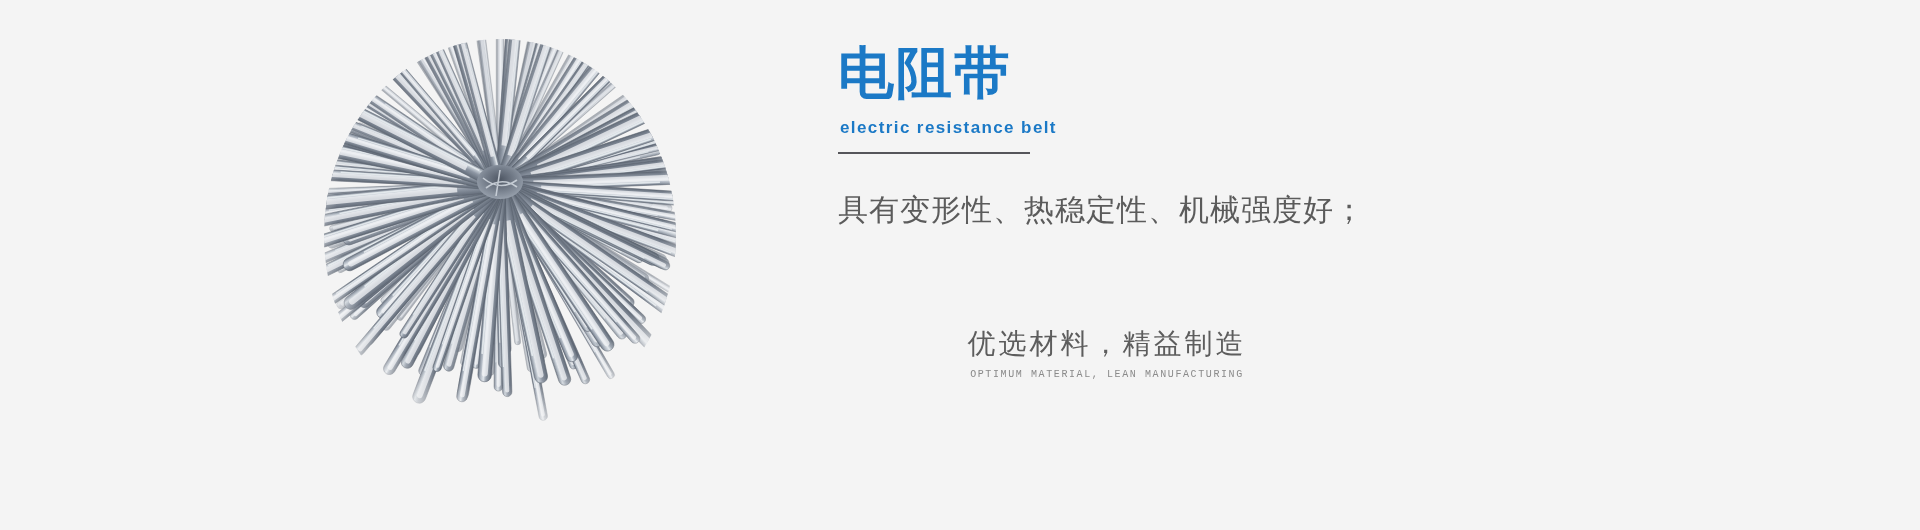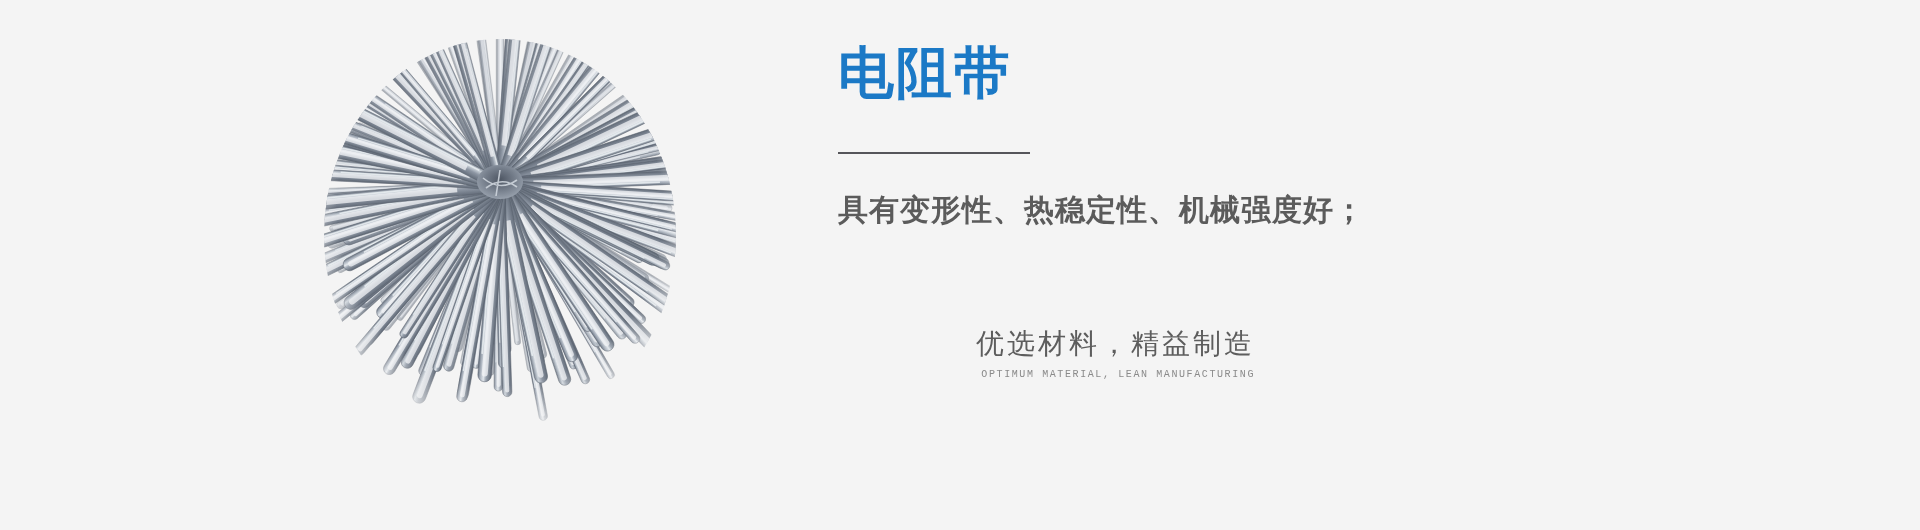--- a/index.html
+++ b/index.html
@@ -79,33 +79,33 @@
     height: 2px;
     background: #55555a;
   }
 
   .body-text {
     position: absolute;
     left: 0;
     top: 188px;
     font-size: 30px;
     line-height: 44px;
-    font-weight: 700;
+    font-weight: 400;
     color: #5b5b5b;
     letter-spacing: 1px;
     white-space: nowrap;
   }
   .body-text .line { display: block; }
 
   .slogan {
     position: absolute;
-    left: 97px;
+    left: 109px;
     top: 325px;
     width: 320px;
-    text-align: right;
+    text-align: center;
   }
   .slogan-zh {
     font-size: 28px;
     line-height: 38px;
     color: #5d5d5d;
     letter-spacing: 3px;
     white-space: nowrap;
   }
   .slogan-en {
     margin-top: 5px;
@@ -1106,20 +1106,21 @@
         </g>
         <ellipse cx="200" cy="200" rx="190" ry="205" fill="url(#hazeGrad)"></ellipse>
       </svg>
     </div>
   </div>
 
   <div class="text-col">
 
     <div class="title-zh">电阻带</div>
 
+    <div class="title-en">electric resistance belt</div>
 
     <div class="divider"></div>
 
     <div class="body-text">
       <span class="line">具有变形性、热稳定性、机械强度好；</span>
     </div>
 
     <div class="slogan">
       <div class="slogan-zh">优选材料，精益制造</div>
       <div class="slogan-en">OPTIMUM MATERIAL, LEAN MANUFACTURING</div>

